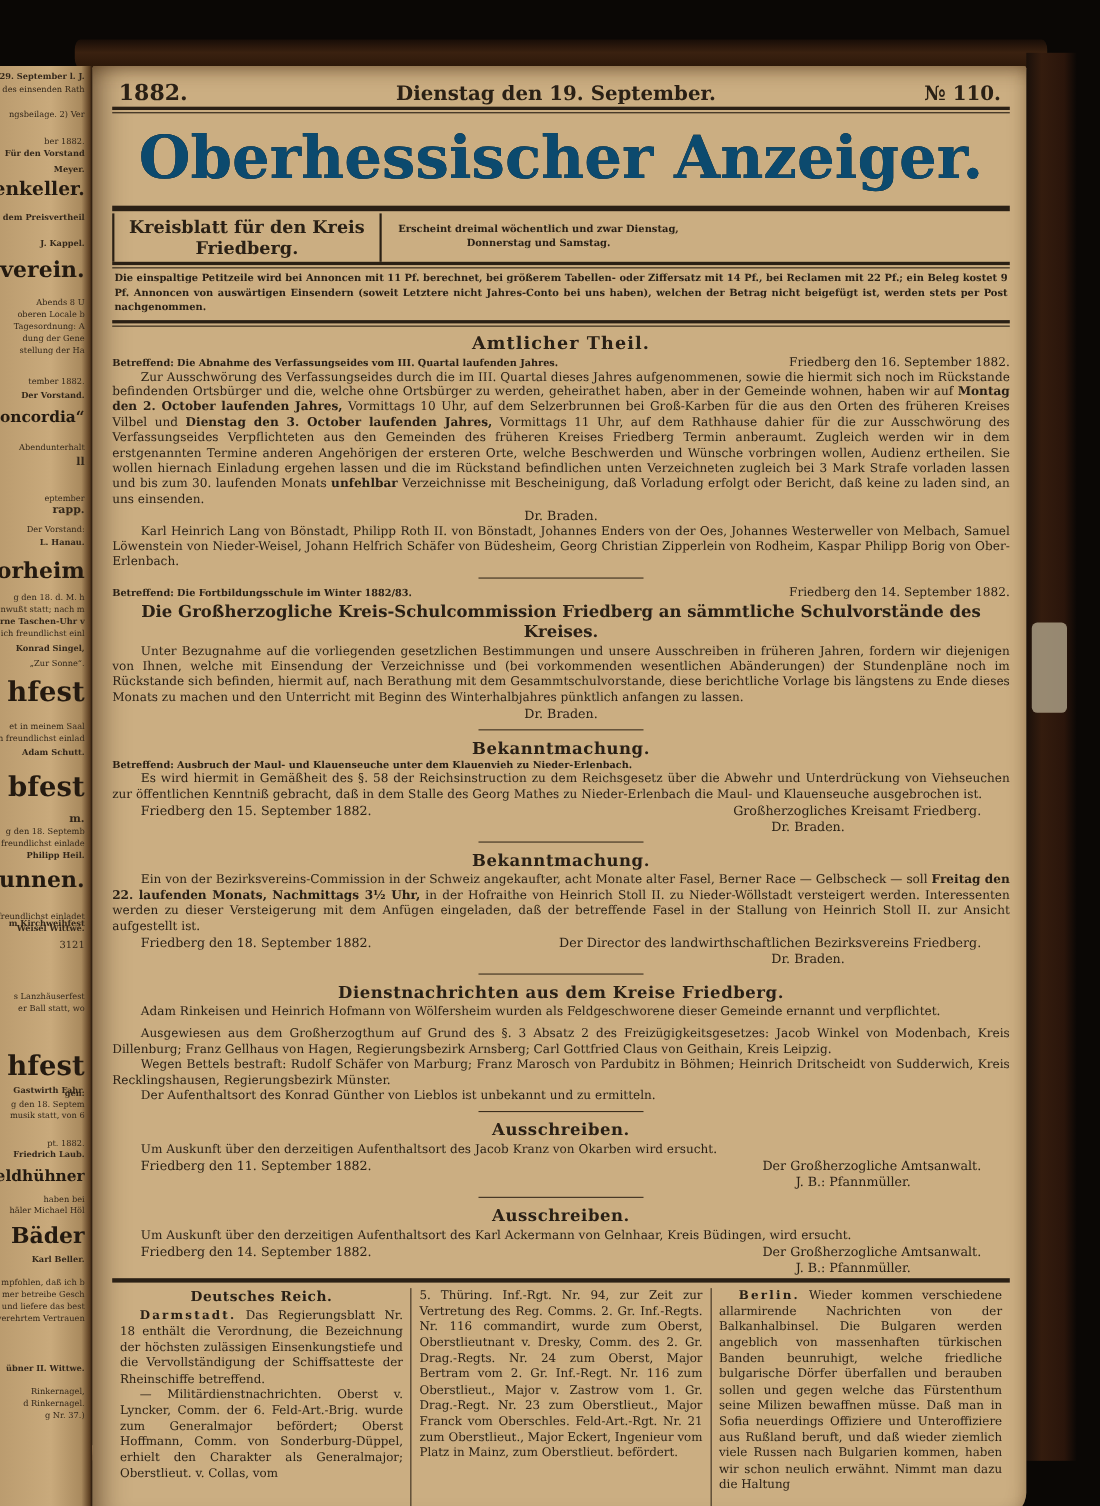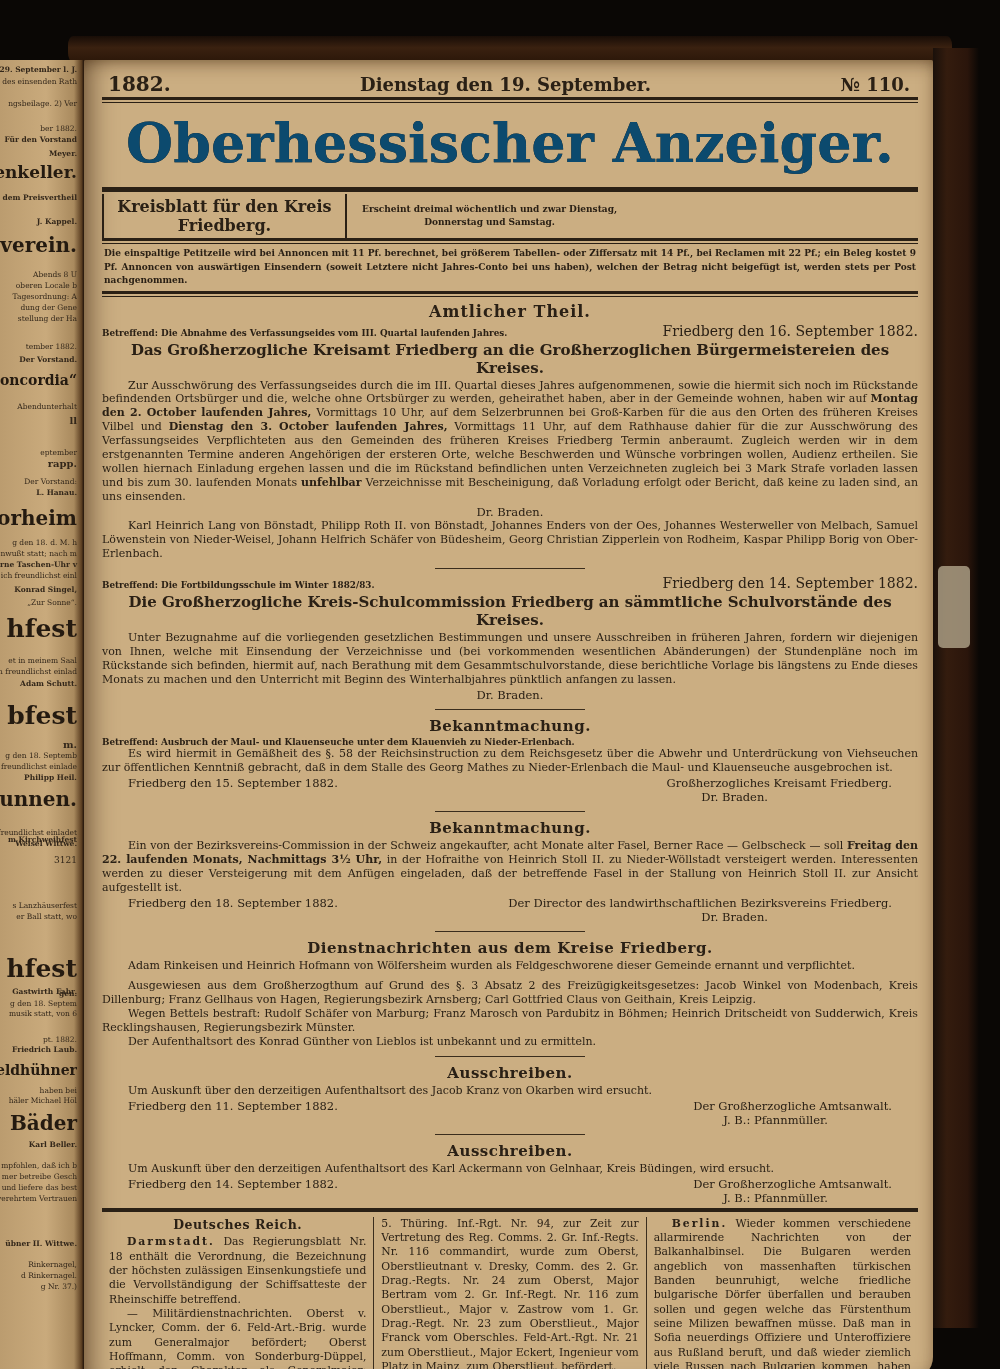--- a/index.html
+++ b/index.html
@@ -69,21 +69,21 @@
   .infobar{display:flex;align-items:stretch;margin-top:2px;}
   .ib-cell{display:flex;align-items:center;justify-content:center;text-align:center;padding:3px 8px;}
   .ib-side{flex:0 0 35%;font-size:9px;font-weight:bold;line-height:1.5;}
   .ib-center{flex:0 0 30%;font-size:16px;font-weight:bold;
     border-left:2px solid var(--ink);border-right:2px solid var(--ink);}
   .pricing{font-size:9px;font-weight:bold;line-height:1.5;text-align:justify;margin:3px 2px;}
 
   .h-amtlich{font-size:16px;font-weight:bold;text-align:center;letter-spacing:1px;margin:5px 0 2px;}
   .betreff-row{display:flex;justify-content:space-between;align-items:baseline;}
   .betreff{font-size:8.8px;font-weight:bold;}
-  .dateline{font-size:14px;}
+  .dateline{font-size:11px;}
   .art-head{font-size:15px;font-weight:bold;text-align:center;margin:2px 0 2px;}
   .body{font-size:11px;line-height:1.27;text-align:justify;}
   .ind{text-indent:26px;}
   .sig-c{text-align:center;font-size:11.5px;margin-top:1px;}
   .hr-short{width:150px;border-top:1.2px solid var(--ink-soft);margin:7px auto 6px;}
   .bek-head{font-size:15px;font-weight:bold;text-align:center;letter-spacing:.5px;margin:1px 0 2px;}
   .sig-row{display:flex;justify-content:space-between;font-size:11.5px;margin-top:1px;}
   .sig-row .dl{padding-left:26px;}
   .sig-row .org{padding-right:26px;}
   .sig-r{text-align:right;padding-right:150px;font-size:11.5px;}
@@ -197,21 +197,20 @@
     <div class="rule-d"></div>
     <div class="pricing">Die einspaltige Petitzeile wird bei Annoncen mit 11 Pf. berechnet, bei größerem Tabellen- oder Ziffersatz mit 14 Pf., bei Reclamen mit 22 Pf.; ein Beleg kostet 9 Pf. Annoncen von auswärtigen Einsendern (soweit Letztere nicht Jahres-Conto bei uns haben), welchen der Betrag nicht beigefügt ist, werden stets per Post nachgenommen.</div>
     <div class="rule-d"></div>
 
     <div class="h-amtlich">Amtlicher Theil.</div>
 
     <div class="betreff-row">
       <span class="betreff">Betreffend: Die Abnahme des Verfassungseides vom III. Quartal laufenden Jahres.</span>
       <span class="dateline">Friedberg den 16. September 1882.</span>
     </div>
-    <div class="art-head">Das Großherzogliche Kreisamt Friedberg an die Großherzoglichen Bürgermeistereien des Kreises.</div>
     <p class="body ind"><span>Zur Ausschwörung des Verfassungseides durch die im III. Quartal dieses Jahres aufgenommenen, sowie die hiermit sich noch im Rückstande befindenden Ortsbürger und die, welche ohne Ortsbürger zu werden, geheirathet haben, aber in der Gemeinde wohnen, haben wir auf </span><b>Montag den 2. October laufenden Jahres,</b><span> Vormittags 10 Uhr, auf dem Selzerbrunnen bei Groß-Karben für die aus den Orten des früheren Kreises Vilbel und </span><b>Dienstag den 3. October laufenden Jahres,</b><span> Vormittags 11 Uhr, auf dem Rathhause dahier für die zur Ausschwörung des Verfassungseides Verpflichteten aus den Gemeinden des früheren Kreises Friedberg Termin anberaumt. Zugleich werden wir in dem erstgenannten Termine anderen Angehörigen der ersteren Orte, welche Beschwerden und Wünsche vorbringen wollen, Audienz ertheilen. Sie wollen hiernach Einladung ergehen lassen und die im Rückstand befindlichen unten Verzeichneten zugleich bei 3 Mark Strafe vorladen lassen und bis zum 30. laufenden Monats </span><b>unfehlbar</b><span> Verzeichnisse mit Bescheinigung, daß Vorladung erfolgt oder Bericht, daß keine zu laden sind, an uns einsenden.</span></p>
     <div class="sig-c">Dr. Braden.</div>
     <p class="body ind">Karl Heinrich Lang von Bönstadt, Philipp Roth II. von Bönstadt, Johannes Enders von der Oes, Johannes Westerweller von Melbach, Samuel Löwenstein von Nieder-Weisel, Johann Helfrich Schäfer von Büdesheim, Georg Christian Zipperlein von Rodheim, Kaspar Philipp Borig von Ober-Erlenbach.</p>
     <div class="hr-short"></div>
 
     <div class="betreff-row">
       <span class="betreff">Betreffend: Die Fortbildungsschule im Winter 1882/83.</span>
       <span class="dateline">Friedberg den 14. September 1882.</span>
     </div>
     <div class="art-head">Die Großherzogliche Kreis-Schulcommission Friedberg an sämmtliche Schulvorstände des Kreises.</div>

